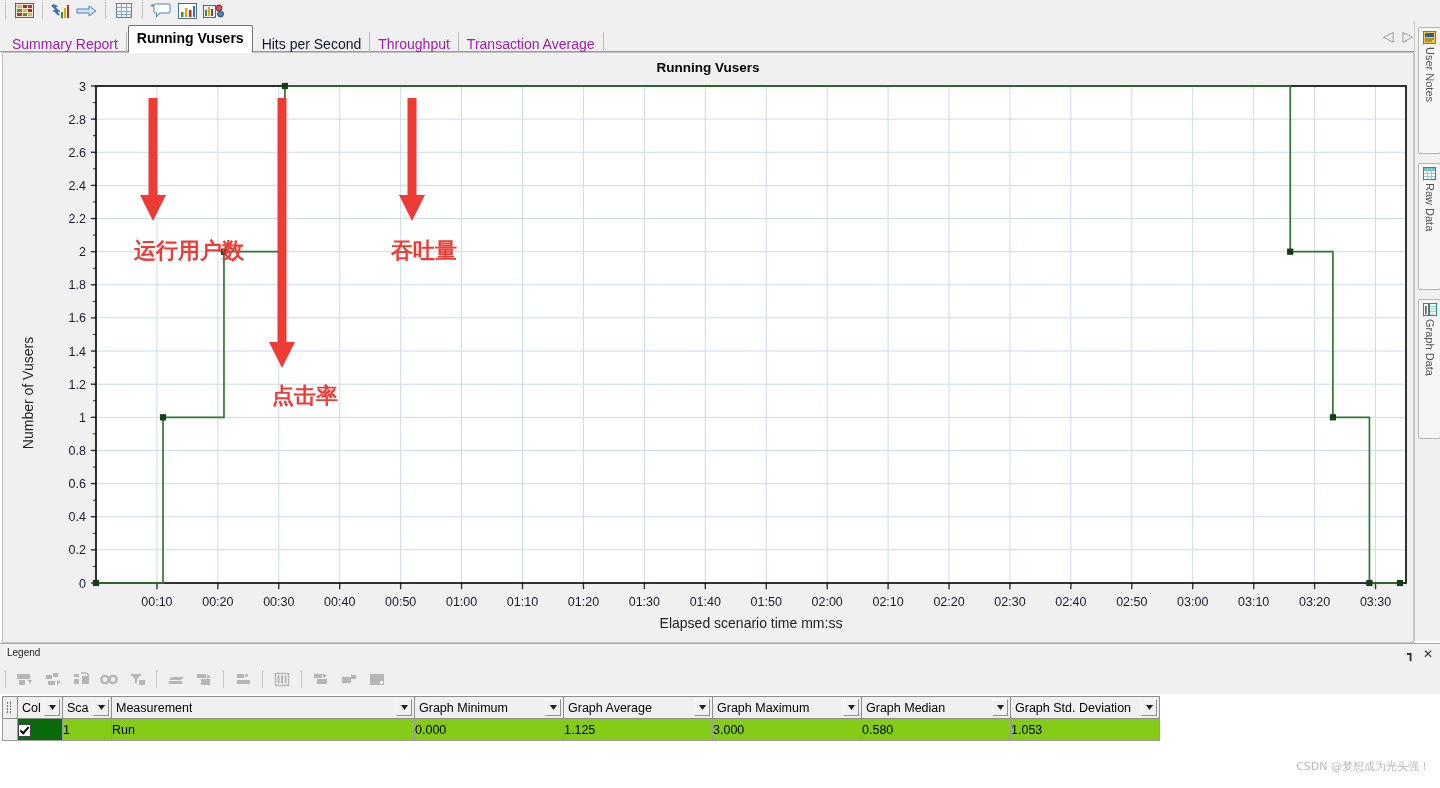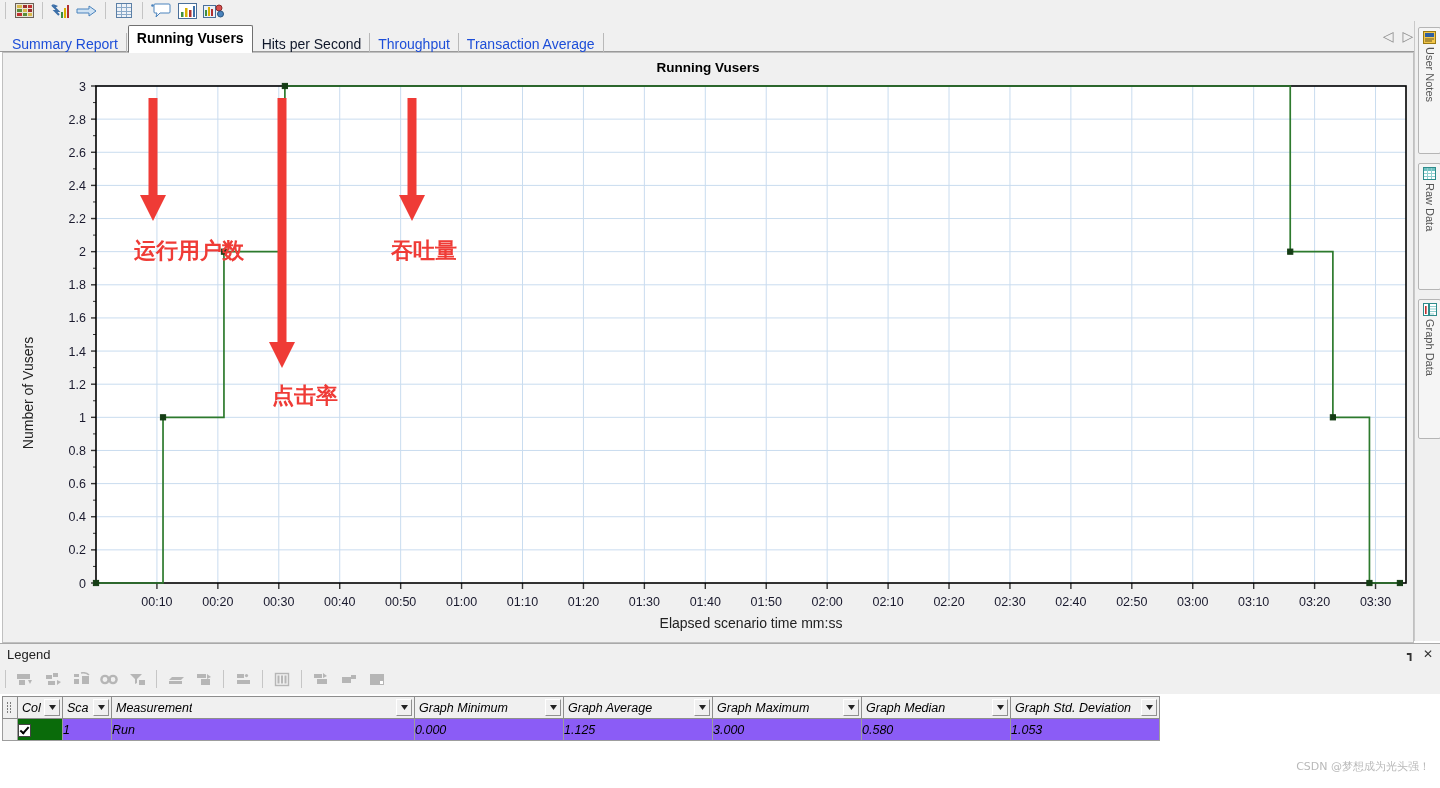--- a/index.html
+++ b/index.html
@@ -23,21 +23,21 @@
   .tb-ico{display:block;}
 
   
   #tabstrip{
     position:absolute;left:0;top:21px;width:1440px;height:30px;
     background:#f0f0f0;border-bottom:1px solid #9a9a9a;
   }
   .tabs{position:absolute;left:4px;top:0;display:flex;align-items:flex-end;height:30px;}
   .tab{
     height:22px;line-height:22px;padding:0 8px;
-    font-size:14px;color:#1d4ed8;white-space:nowrap;
+    font-size:14px;color:#a21caf;white-space:nowrap;
     border-right:1px solid #b9b9b9;
     position:relative;top:4px;
   }
   .tab.active{
     background:#ffffff;color:#000;font-weight:bold;
     border:1px solid #707070;border-bottom:1px solid #fff;
     height:26px;line-height:24px;top:2px;border-radius:2px 2px 0 0;
     margin:0 1px;z-index:3;
   }
   .tab.dim{color:#0f172a;}
@@ -70,35 +70,35 @@
     writing-mode:vertical-rl;text-orientation:mixed;
     font-size:11px;color:#555;margin-top:3px;letter-spacing:0px;
     white-space:nowrap;
   }
 
   
   #legendbar{
     position:absolute;left:0;top:643px;width:1440px;height:21px;
     background:#f0f0f0;border-top:1px solid #a9a9a9;border-bottom:1px solid #9d9d9d;
   }
-  #legendtitle{position:absolute;left:7px;top:3px;font-size:13px;color:#222;}
+  #legendtitle{position:absolute;left:7px;top:3px;font-size:10px;color:#222;}
   #legendctl{position:absolute;right:7px;top:3px;display:flex;gap:9px;color:#333;font-size:12px;}
 
   #legendtools{
     position:absolute;left:0;top:664px;width:1440px;height:30px;
     background:#f0f0f0;display:flex;align-items:center;
   }
   .lt-sep{width:1px;height:18px;background:#c6c6c6;margin:0 5px;}
   .lt-btn{width:28px;height:22px;display:flex;align-items:center;justify-content:center;}
 
   
   #legendtable{
     position:absolute;left:2px;top:696px;
     border-collapse:collapse;
-    background:#8b5cf6;font-size:12.5px;font-style:italic;
+    background:#84cc16;font-size:12.5px;
   }
   #legendtable th,#legendtable td{
     border:1px solid #9d9d9d;padding:0;height:21px;vertical-align:middle;
     font-weight:normal;text-align:left;
   }
   #legendtable th{background:#f0f0f0;border:1px solid #8d8d8d;}
   .thinner{display:flex;align-items:center;justify-content:space-between;padding:0 2px 0 4px;height:21px;}
   .thlbl{overflow:hidden;white-space:nowrap;text-overflow:clip;}
   .ddbtn{
     width:14px;height:15px;min-width:14px;background:#f0f0f0;

